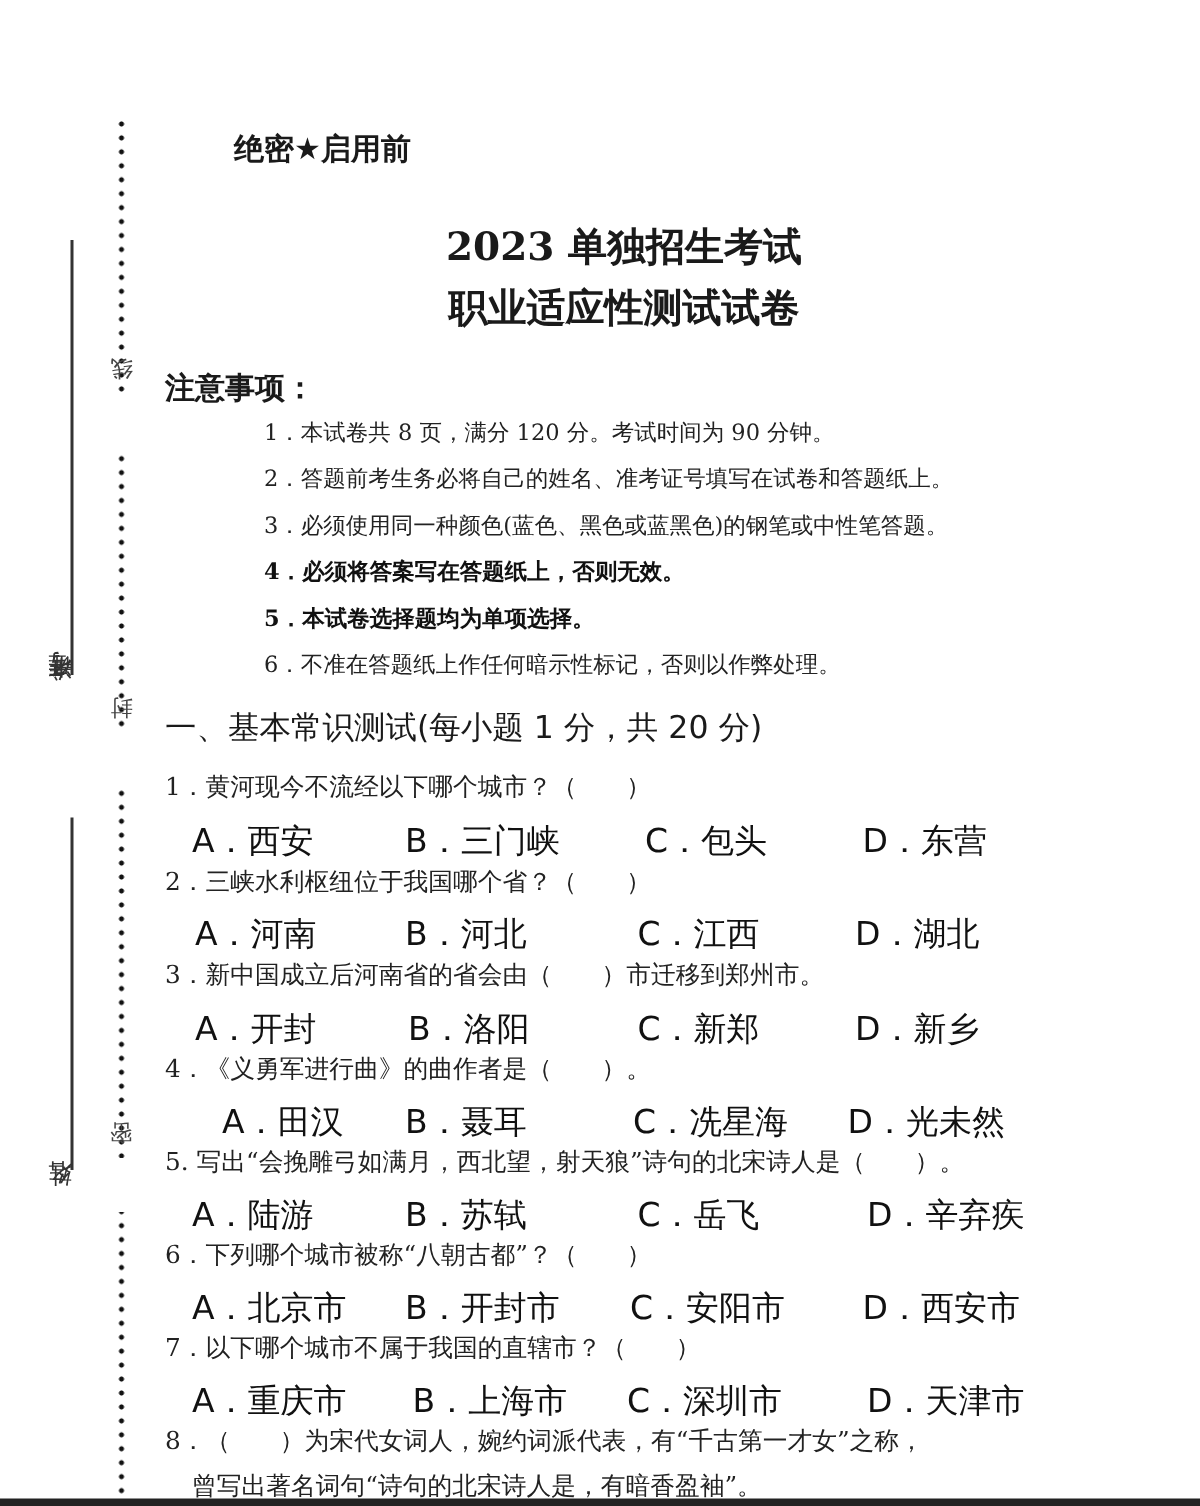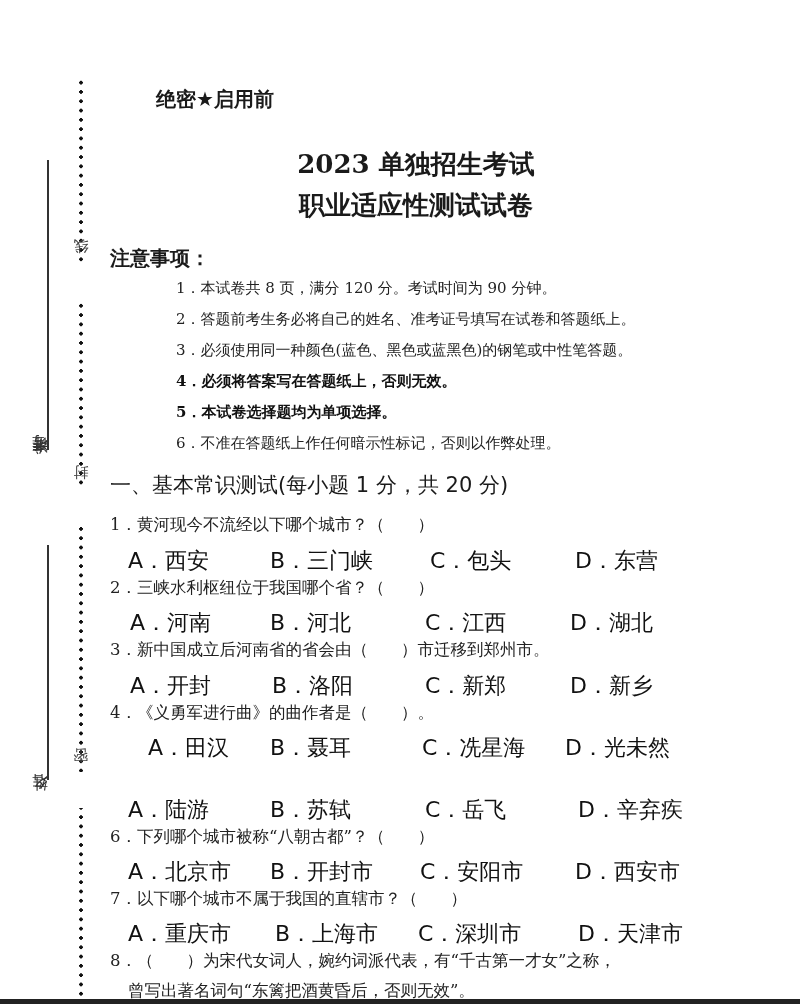--- a/index.html
+++ b/index.html
@@ -75,34 +75,35 @@
   <div class="opt" style="left:272px;top:671px;">B．洛阳</div>
   <div class="opt" style="left:425px;top:671px;">C．新郑</div>
   <div class="opt" style="left:570px;top:671px;">D．新乡</div>
 
   <div class="q" style="top:702px;">4．《义勇军进行曲》的曲作者是（　　）。</div>
   <div class="opt" style="left:128px;top:733px;margin-left:20px;">A．田汉</div>
   <div class="opt" style="left:270px;top:733px;">B．聂耳</div>
   <div class="opt" style="left:422px;top:733px;">C．冼星海</div>
   <div class="opt" style="left:565px;top:733px;">D．光未然</div>
 
+  <div class="q" style="top:764px;">5. 写出“会挽雕弓如满月，西北望，射天狼”诗句的北宋诗人是（　　）。</div>
   <div class="opt" style="left:128px;top:795px;">A．陆游</div>
   <div class="opt" style="left:270px;top:795px;">B．苏轼</div>
   <div class="opt" style="left:425px;top:795px;">C．岳飞</div>
   <div class="opt" style="left:578px;top:795px;">D．辛弃疾</div>
 
   <div class="q" style="top:826px;">6．下列哪个城市被称“八朝古都”？（　　）</div>
   <div class="opt" style="left:128px;top:857px;">A．北京市</div>
   <div class="opt" style="left:270px;top:857px;">B．开封市</div>
   <div class="opt" style="left:420px;top:857px;">C．安阳市</div>
   <div class="opt" style="left:575px;top:857px;">D．西安市</div>
 
   <div class="q" style="top:888px;">7．以下哪个城市不属于我国的直辖市？（　　）</div>
   <div class="opt" style="left:128px;top:919px;">A．重庆市</div>
   <div class="opt" style="left:275px;top:919px;">B．上海市</div>
   <div class="opt" style="left:418px;top:919px;">C．深圳市</div>
   <div class="opt" style="left:578px;top:919px;">D．天津市</div>
 
   <div class="q" style="top:950px;">8．（　　）为宋代女词人，婉约词派代表，有“千古第一才女”之称，</div>
-  <div class="q" style="left:128px;top:980px;">曾写出著名词句“东篱把酒黄昏后，否则无效”。</div>
+  <div class="q" style="left:128px;top:980px;">曾写出著名词句“诗句的北宋诗人是，有暗香盈袖”。</div>
 
   <div class="bottom-bar"></div>
 </div>
 
 </body></html>

